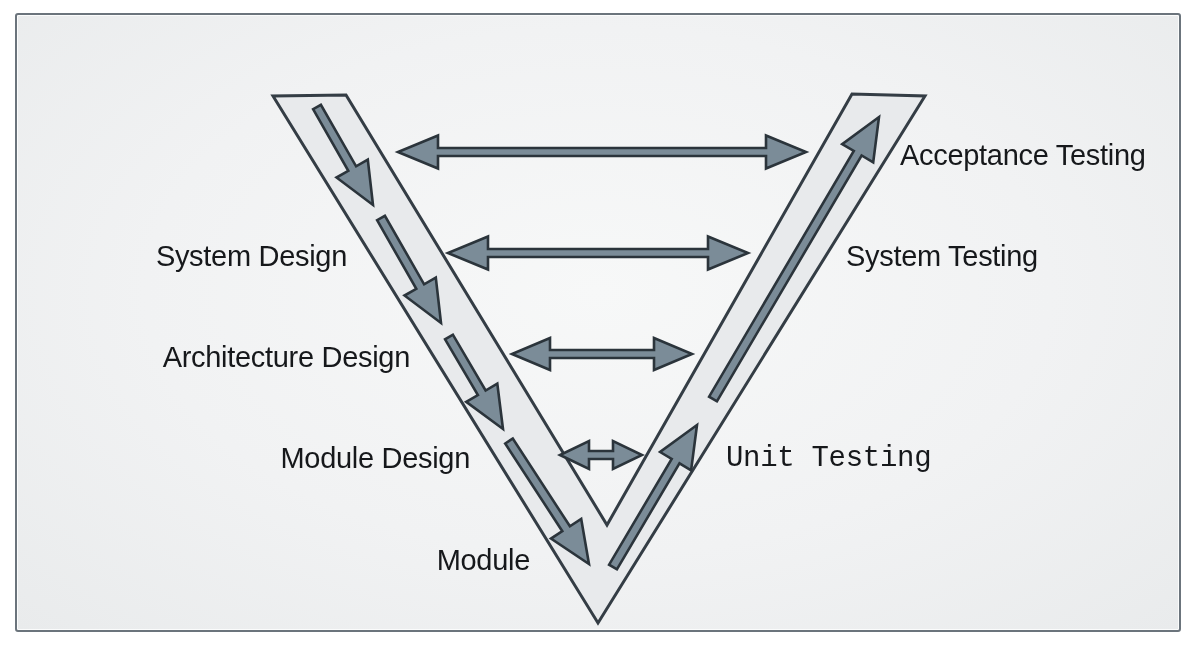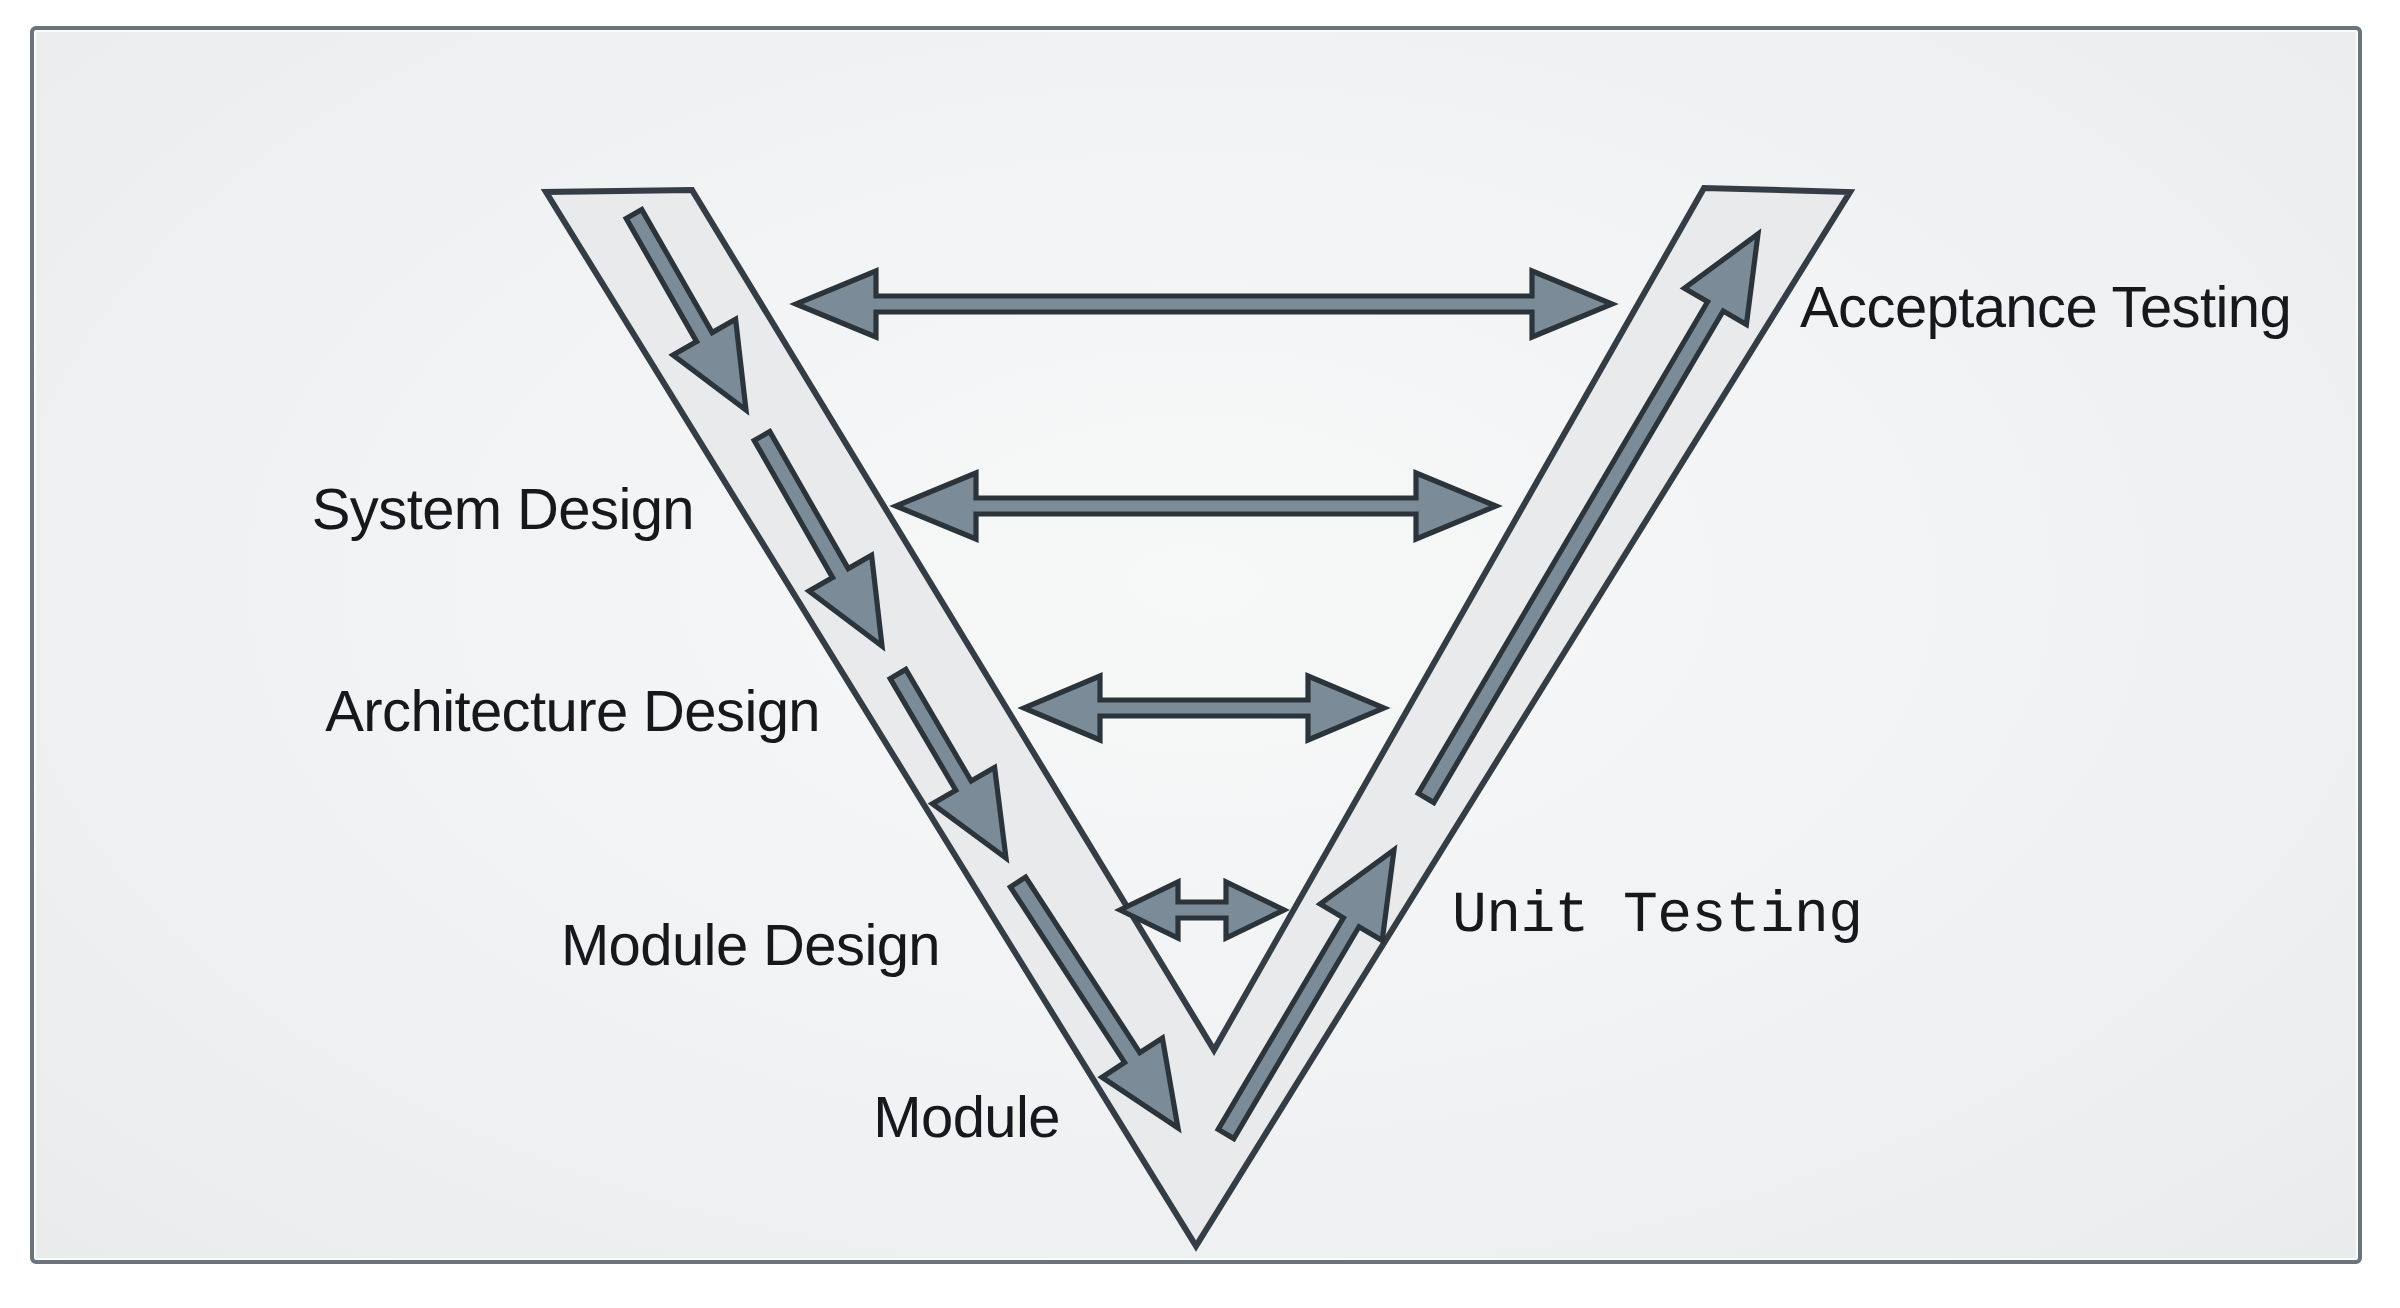--- a/index.html
+++ b/index.html
@@ -65,19 +65,20 @@
         <polygon points="716.9,401.3 861.6,155.5 873.2,162.3 879.0,117.0 842.2,144.1 853.8,150.9 709.1,396.7" fill="#7b8c98" stroke="#2b343b" stroke-width="2.6"></polygon>
         <polygon points="398.0,152.0 438.0,168.5 438.0,156.0 766.0,156.0 766.0,168.5 806.0,152.0 766.0,135.5 766.0,148.0 438.0,148.0 438.0,135.5" fill="#7b8c98" stroke="#2b343b" stroke-width="2.6"></polygon>
         <polygon points="448.0,253.0 488.0,269.5 488.0,257.0 708.0,257.0 708.0,269.5 748.0,253.0 708.0,236.5 708.0,249.0 488.0,249.0 488.0,236.5" fill="#7b8c98" stroke="#2b343b" stroke-width="2.6"></polygon>
         <polygon points="512.0,354.0 550.0,370.0 550.0,358.0 654.0,358.0 654.0,370.0 692.0,354.0 654.0,338.0 654.0,350.0 550.0,350.0 550.0,338.0" fill="#7b8c98" stroke="#2b343b" stroke-width="2.6"></polygon>
         <polygon points="560.0,455.0 589.0,469.0 589.0,459.0 613.0,459.0 613.0,469.0 642.0,455.0 613.0,441.0 613.0,451.0 589.0,451.0 589.0,441.0" fill="#7b8c98" stroke="#2b343b" stroke-width="2.6"></polygon>
       </g>
   </svg>
 
   <div class="phase-label anchor-right" style="right: 790px; top: 357px; color: rgb(22, 24, 27);">Architecture Design</div>
   <div class="phase-label anchor-right" style="right: 853px; top: 256px; color: rgb(22, 24, 27);">System Design</div>
-  <div class="phase-label anchor-right" style="right: 730px; top: 458px; color: rgb(22, 24, 27); margin-top: 16px;">Module Design</div>
+  <div class="phase-label anchor-right" style="right: 730px; top: 458px; color: rgb(22, 24, 27);">Module Design</div>
   <div class="phase-label anchor-right" style="right: 670px; top: 560px; color: rgb(22, 24, 27);">Module</div>
 
   <div class="phase-label" style="left: 900px; top: 155px; color: rgb(22, 24, 27);">Acceptance Testing</div>
+  <div class="phase-label" style="left: 846px; top: 256px; color: rgb(22, 24, 27);">System Testing</div>
   <div class="phase-label" style="left: 726px; top: 458px; color: rgb(22, 24, 27); font-family: Liberation Mono, monospace;">Unit Testing</div>
 
 </div>
 
 </body></html>

